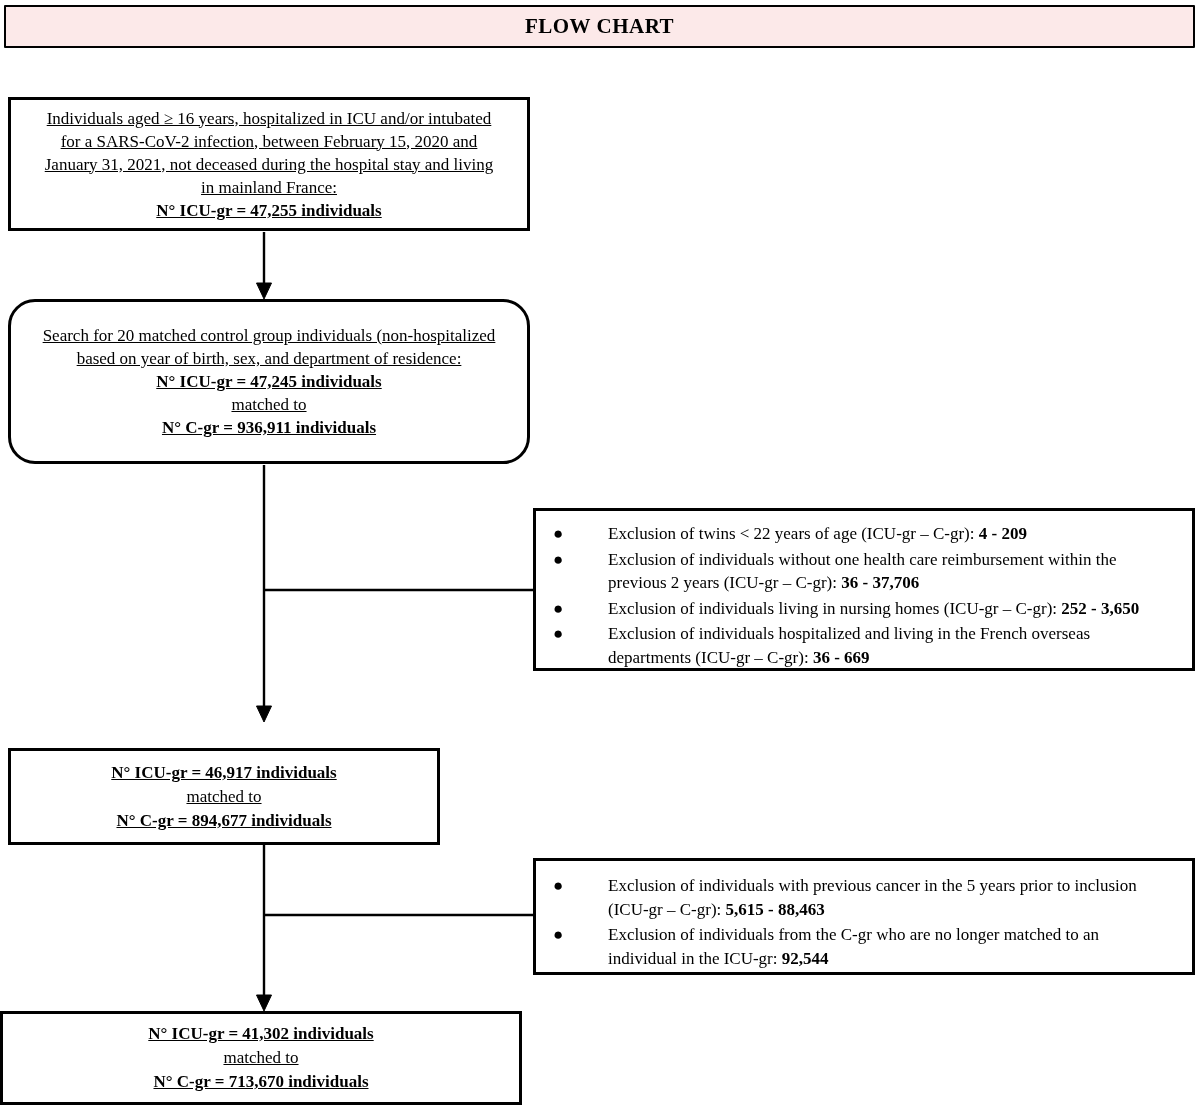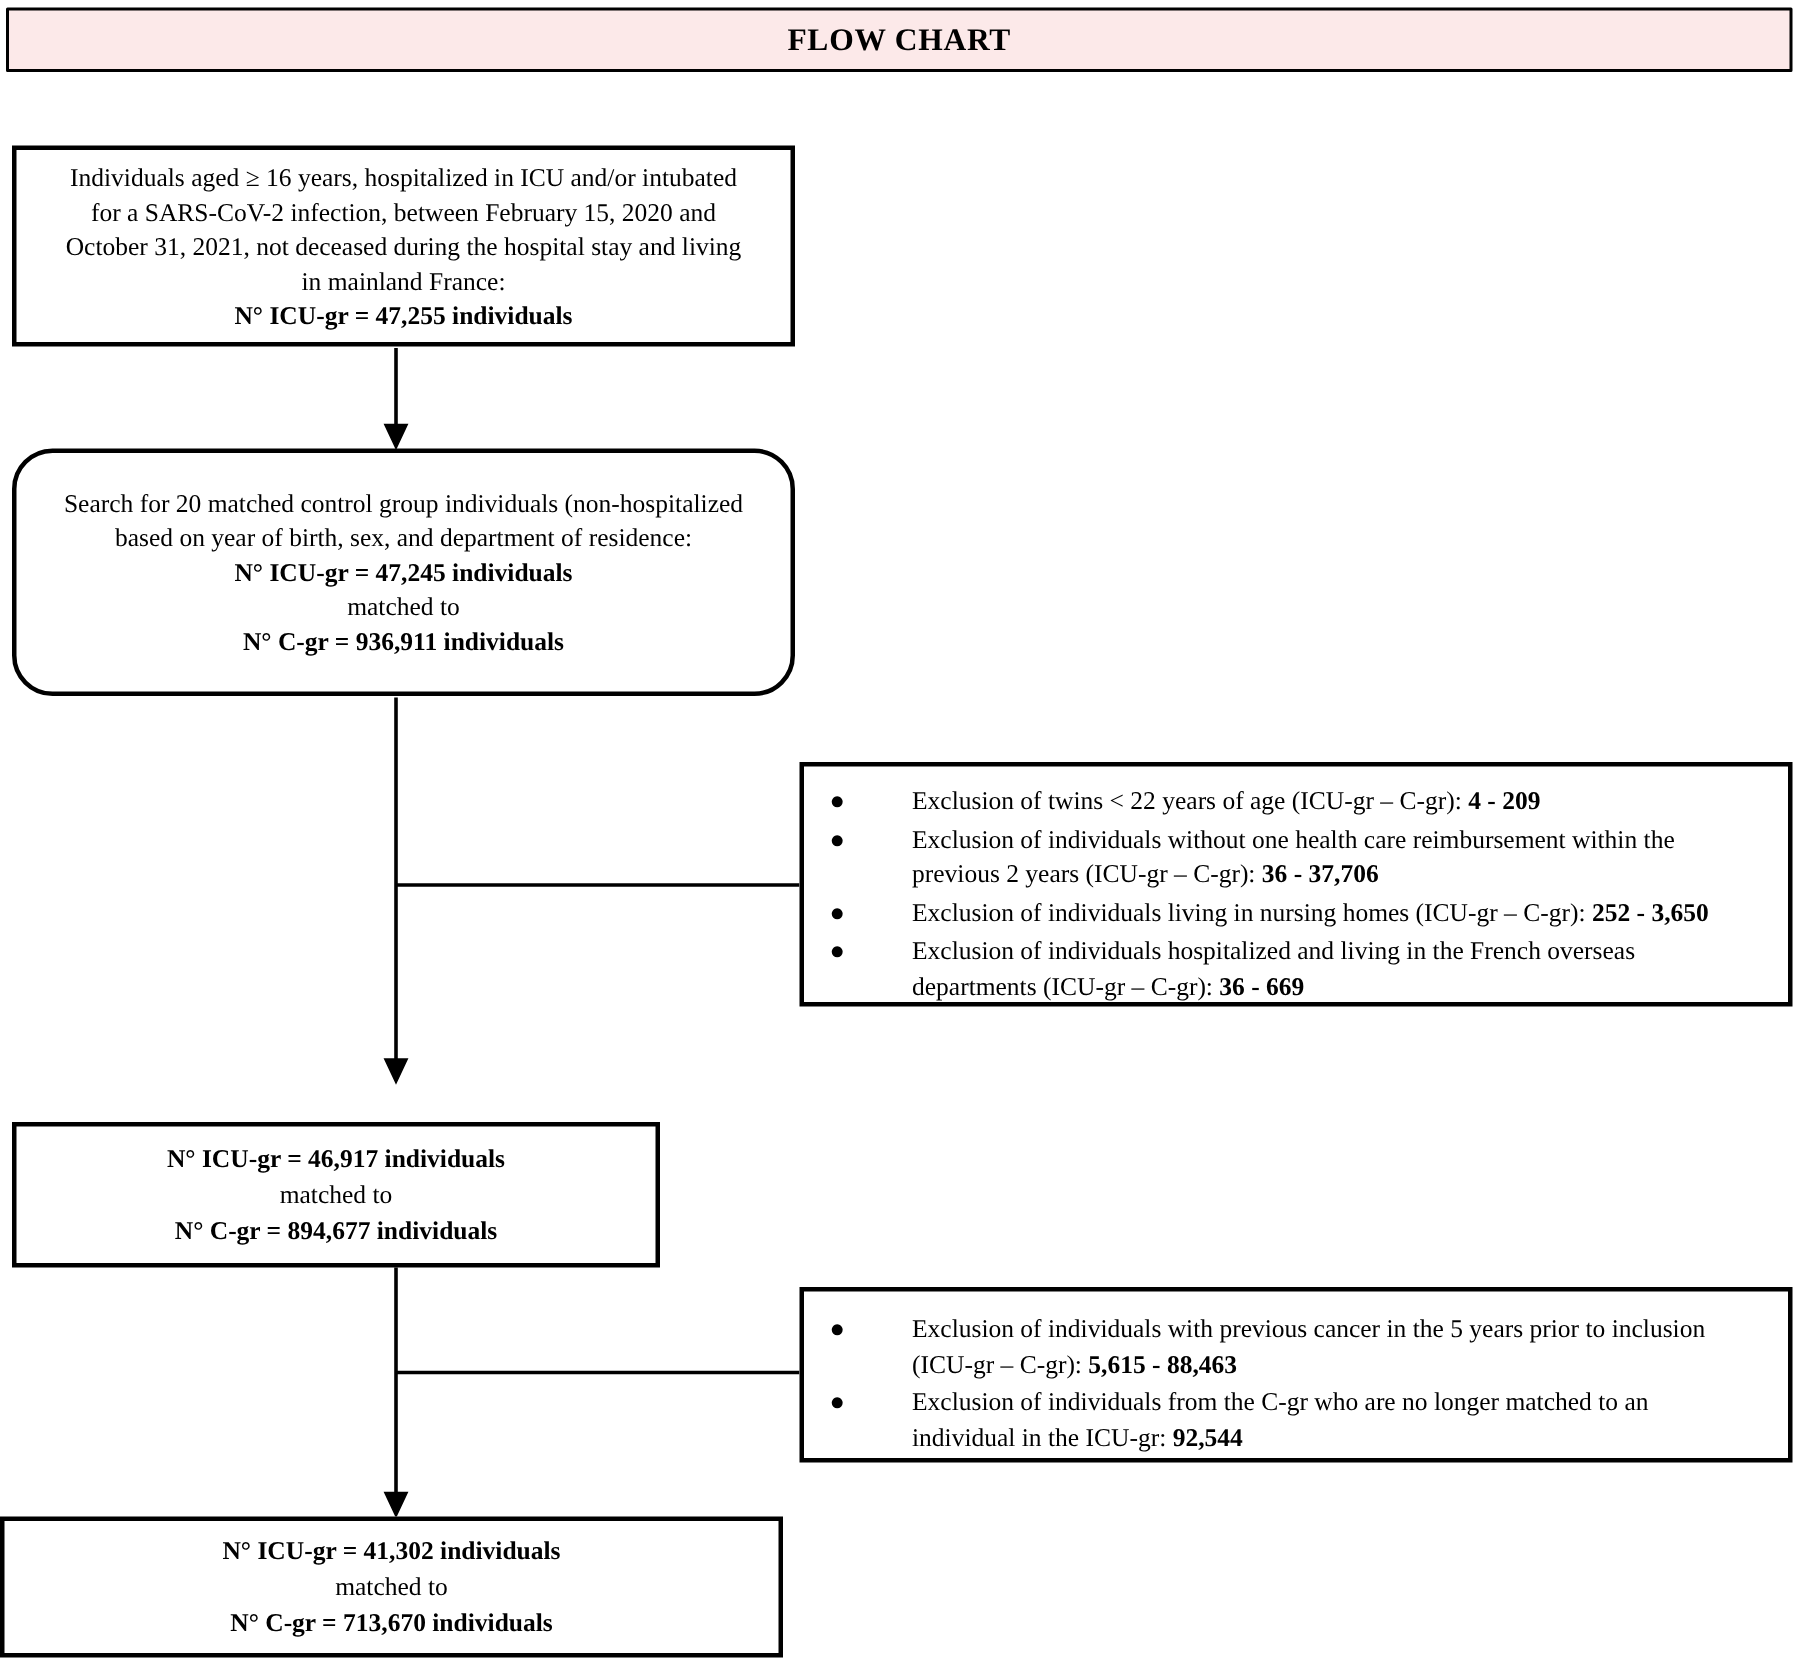--- a/index.html
+++ b/index.html
@@ -23,21 +23,21 @@
     background:#fff;
     border:3px solid #000;
     display:flex; flex-direction:column; justify-content:center; align-items:center;
     text-align:center;
     font-size:17px; line-height:23px;
   }
   #box1 { left:8px;  top:97px;   width:522px; height:134px; }
   #box2 { left:8px;  top:299px;  width:522px; height:165px;border-radius:27px; }
   #box3 { left:8px;  top:748px;  width:432px; height:97px;  line-height:24px;text-align:center; }
   #box4 { left:0;  top:1011px; width:522px; height:94px;  line-height:24px; }
-  .fbox .line { white-space:nowrap; }
+  .fbox .line { white-space:nowrap;text-decoration:underline; }
   .b { font-weight:bold; }
   .ebox {
     position:absolute;
     background:#fff;
     border:3px solid #000;
     font-size:17px; line-height:23.5px;
     padding:11px 8px 0 17px;
   }
   #excl1 { left:533px; top:508px; width:662px; height:163px; }
   #excl2 { left:533px; top:858px; width:662px; height:117px; padding-top:13px; }
@@ -64,21 +64,21 @@
 
     <line x1="264" y1="820" x2="264" y2="997"></line>
     <polygon stroke-width="1" points="264,1011 256.5,995 271.5,995"></polygon>
     <line x1="264" y1="915" x2="533" y2="915"></line>
   </g>
 </svg>
 
 <div class="fbox" id="box1">
   <div class="line">Individuals aged ≥ 16 years, hospitalized in ICU and/or intubated</div>
   <div class="line">for a SARS-CoV-2 infection, between February 15, 2020 and</div>
-  <div class="line">October 31, 2021, not deceased during the hospital stay and living</div>
+  <div class="line">January 31, 2021, not deceased during the hospital stay and living</div>
   <div class="line">in mainland France:</div>
   <div class="line b">N° ICU-gr = 47,255 individuals</div>
 </div>
 
 <div class="fbox" id="box2">
   <div class="line">Search for 20 matched control group individuals (non-hospitalized</div>
   <div class="line">based on year of birth, sex, and department of residence:</div>
   <div class="line b">N° ICU-gr = 47,245 individuals</div>
   <div class="line">matched to</div>
   <div class="line b">N° C-gr = 936,911 individuals</div>

